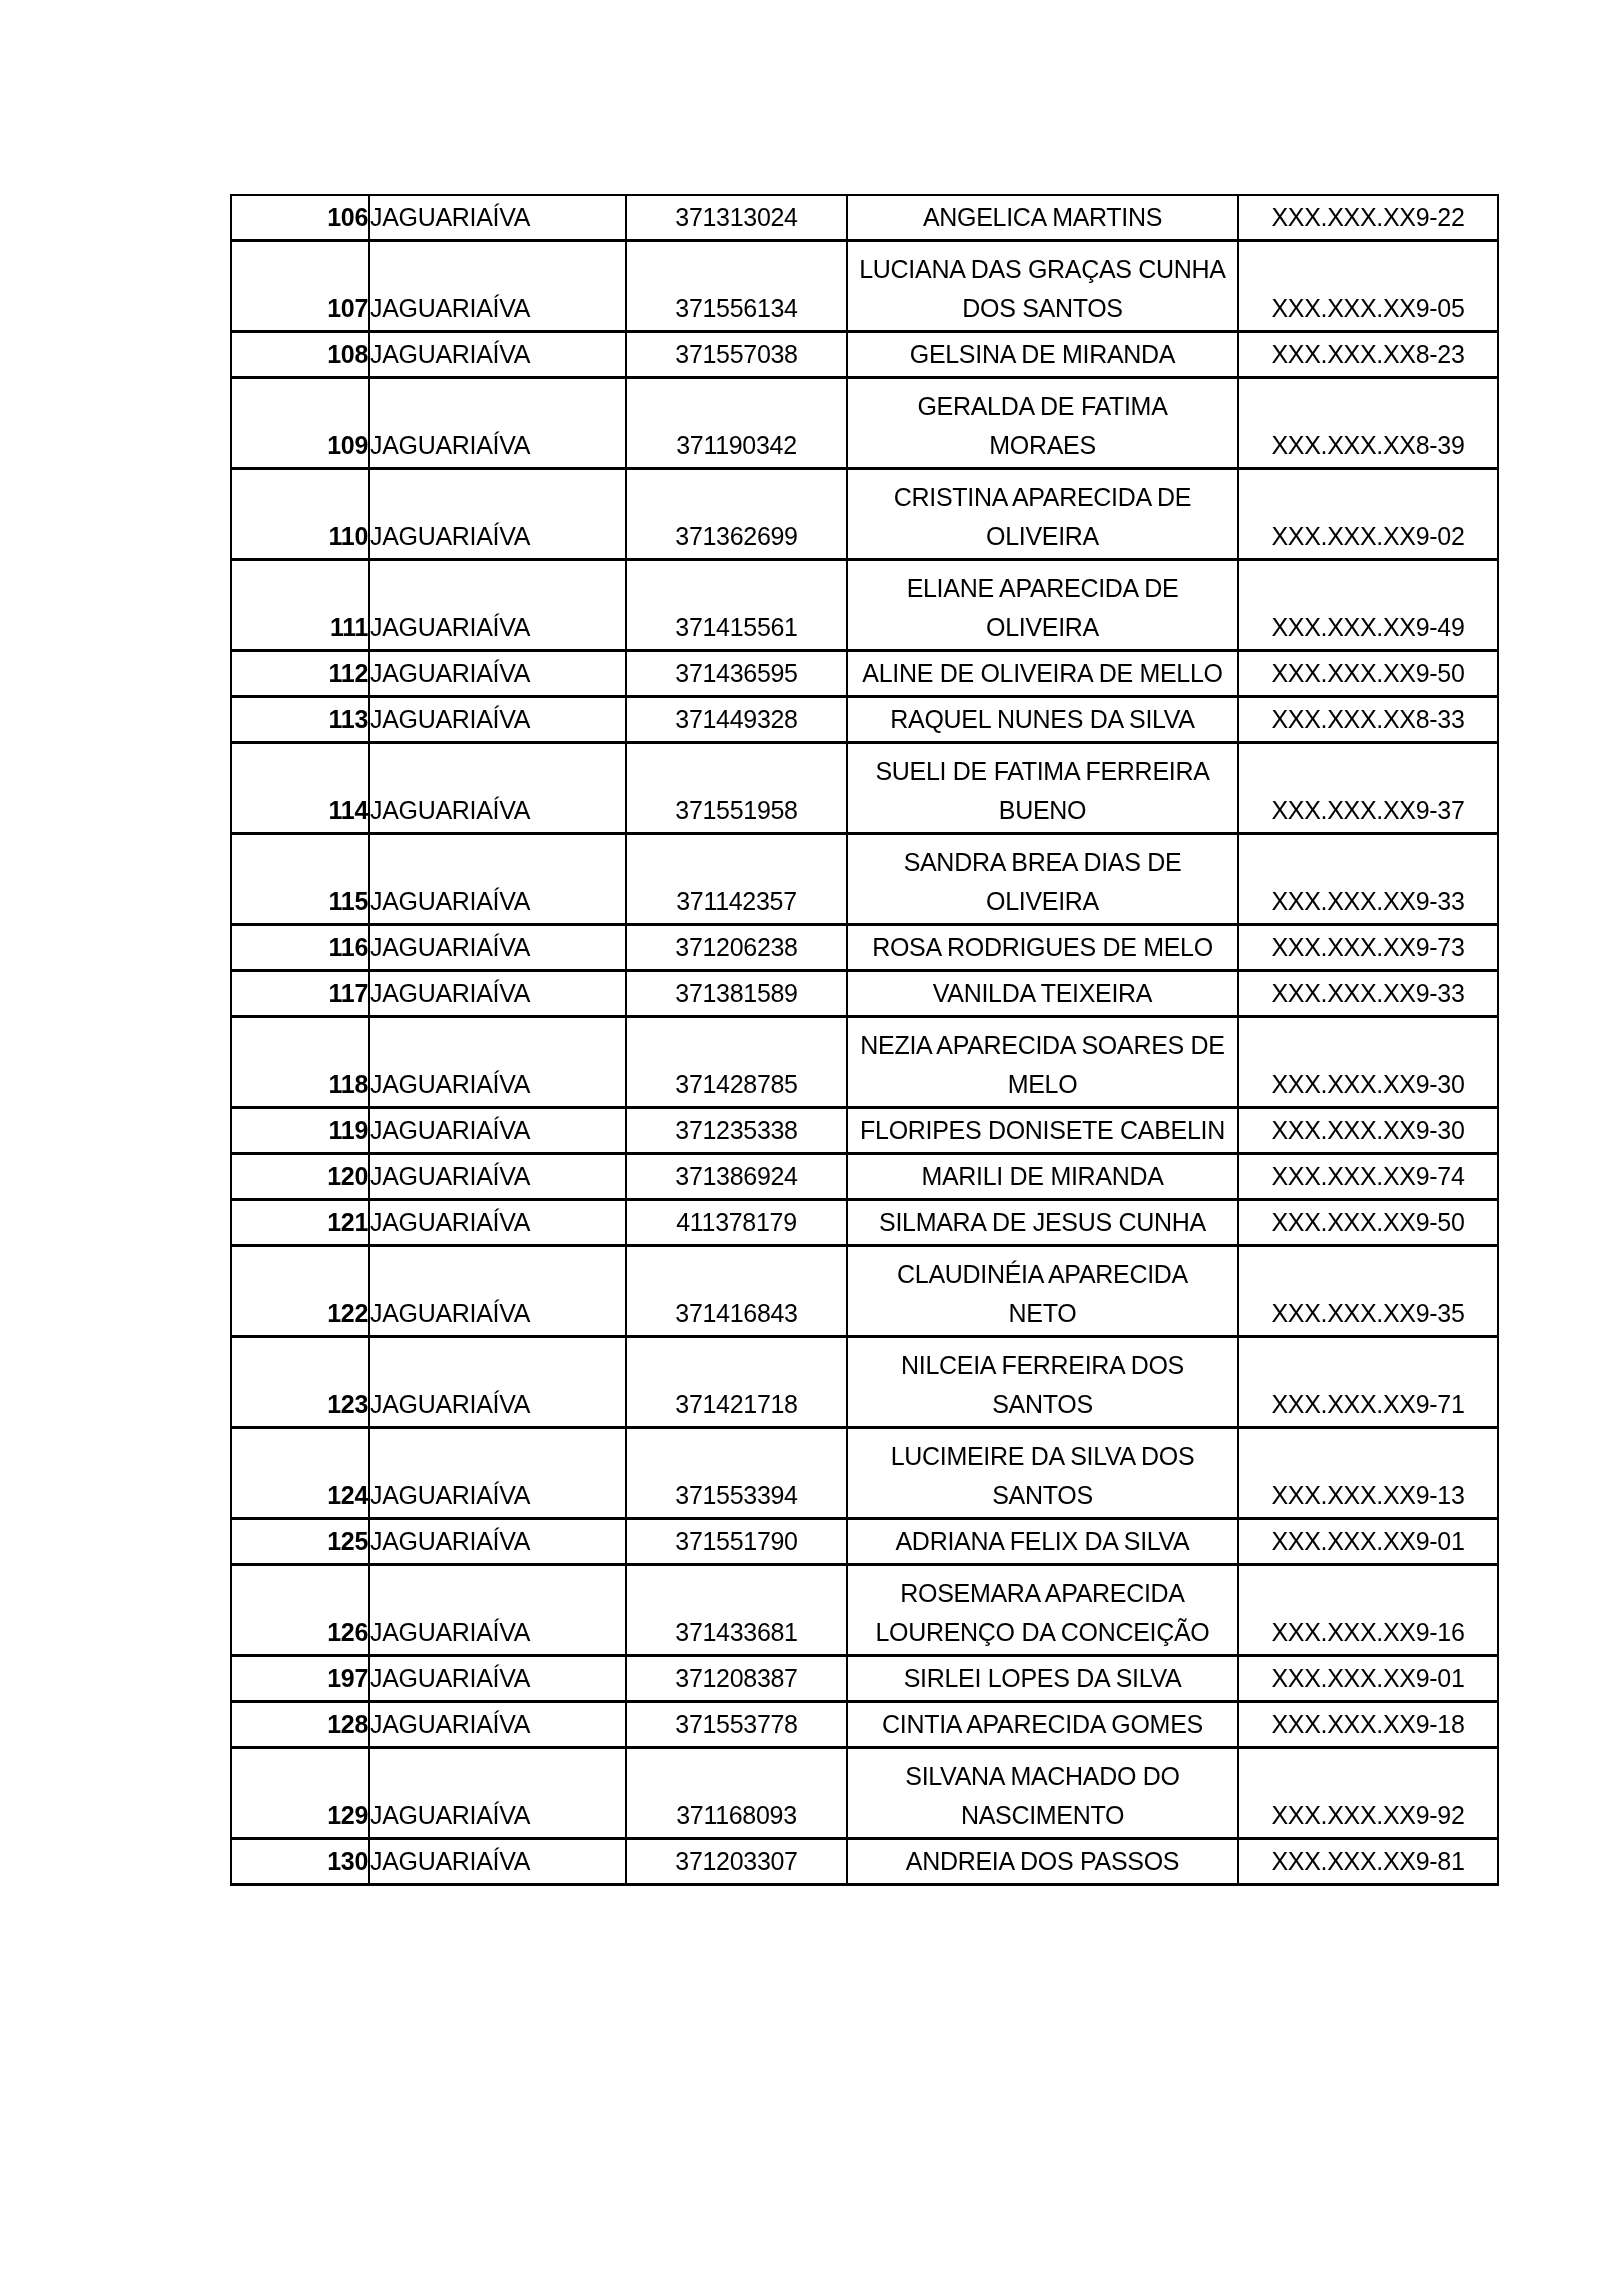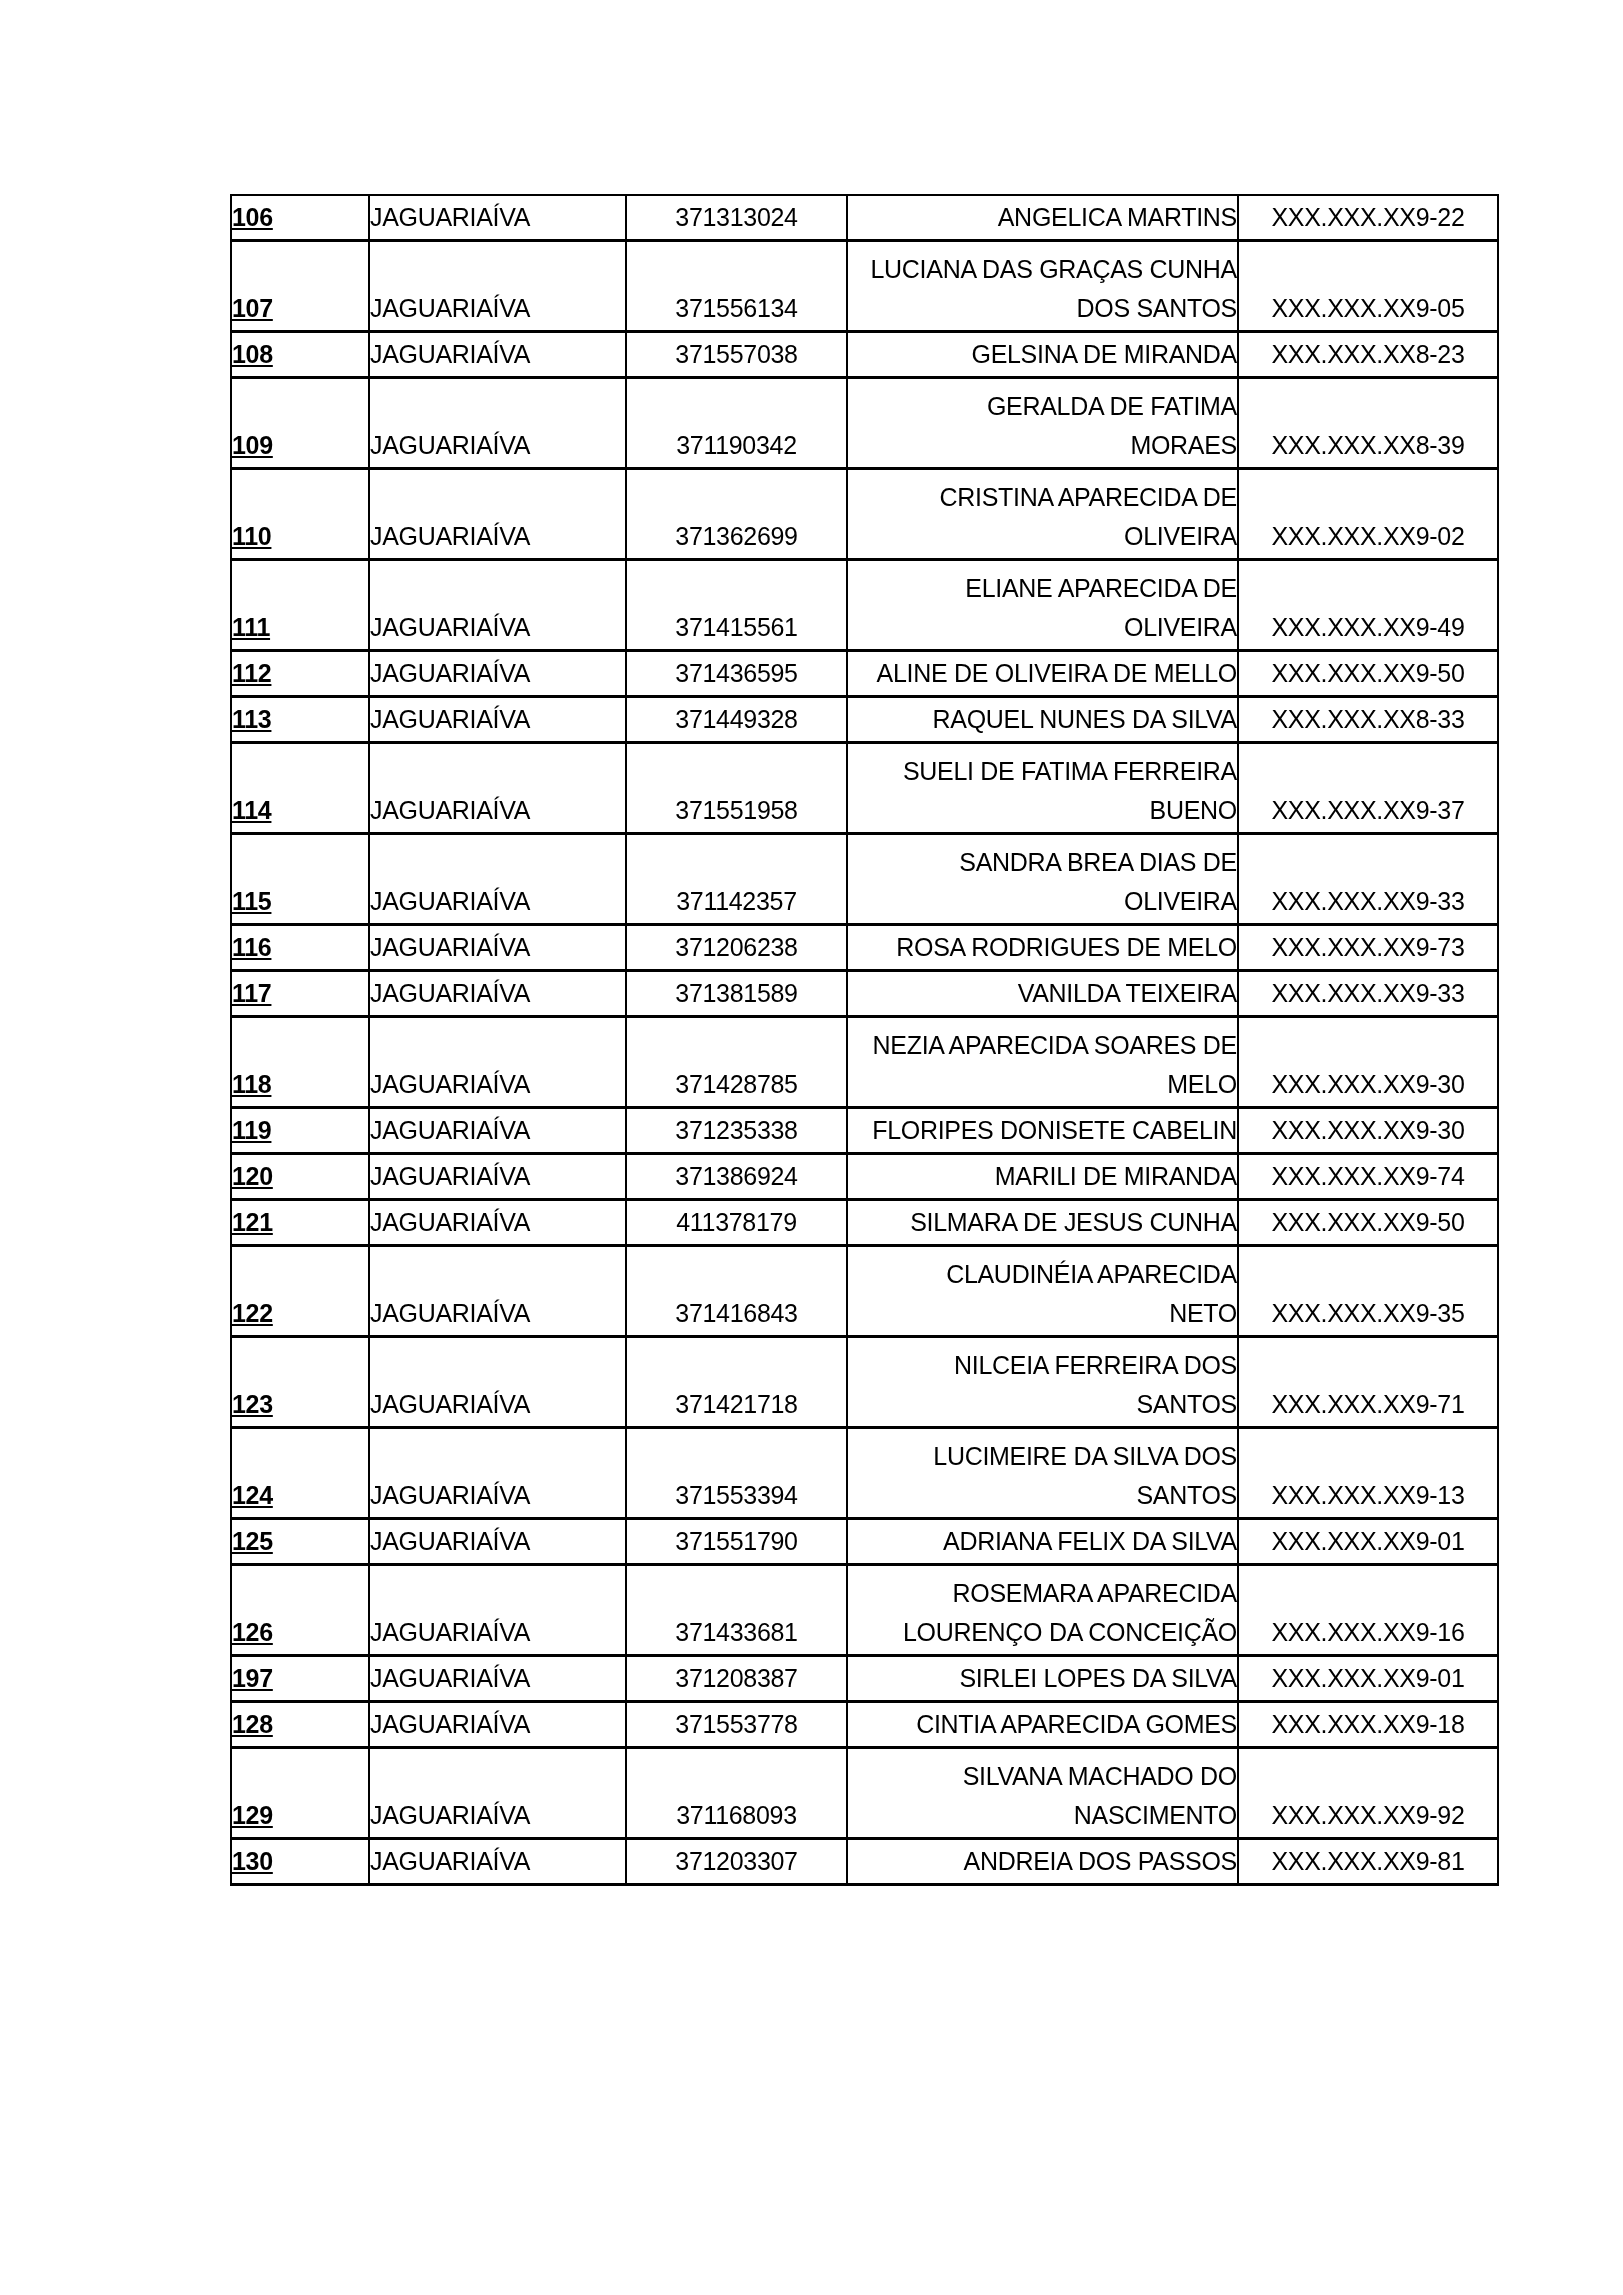--- a/index.html
+++ b/index.html
@@ -35,24 +35,24 @@
     letter-spacing: -0.3px;
     padding: 0 0 2px 0;
     white-space: pre-line;
     overflow: hidden;
   }
   table.data-table tr:first-child td {
     border-top-width: 2px;
   }
   tr.short td { height: 41px; }
   tr.tall  td { height: 86px; }
-  td.col-num  { width: 136px; font-weight: bold; text-align: left; text-decoration: underline; }
+  td.col-num  { width: 136px; font-weight: bold; text-align: right; }
   td.col-city { width: 255px; text-align: left; padding-left: 9.2px; }
   td.col-id   { width: 219px; text-align: center; padding-right: 15.7px; }
-  td.col-name { width: 389px; text-align: right; padding-left: 10.5px; }
+  td.col-name { width: 389px; text-align: center; padding-left: 10.5px; }
   td.col-cpf  { width: 258px; text-align: center; padding-left: 8.5px; }
 </style>
 </head>
 <body>
 
 <div class="page">
   <table class="data-table">
     <tbody>
         <tr class="table-row short">
     <td class="col-num">106</td>

